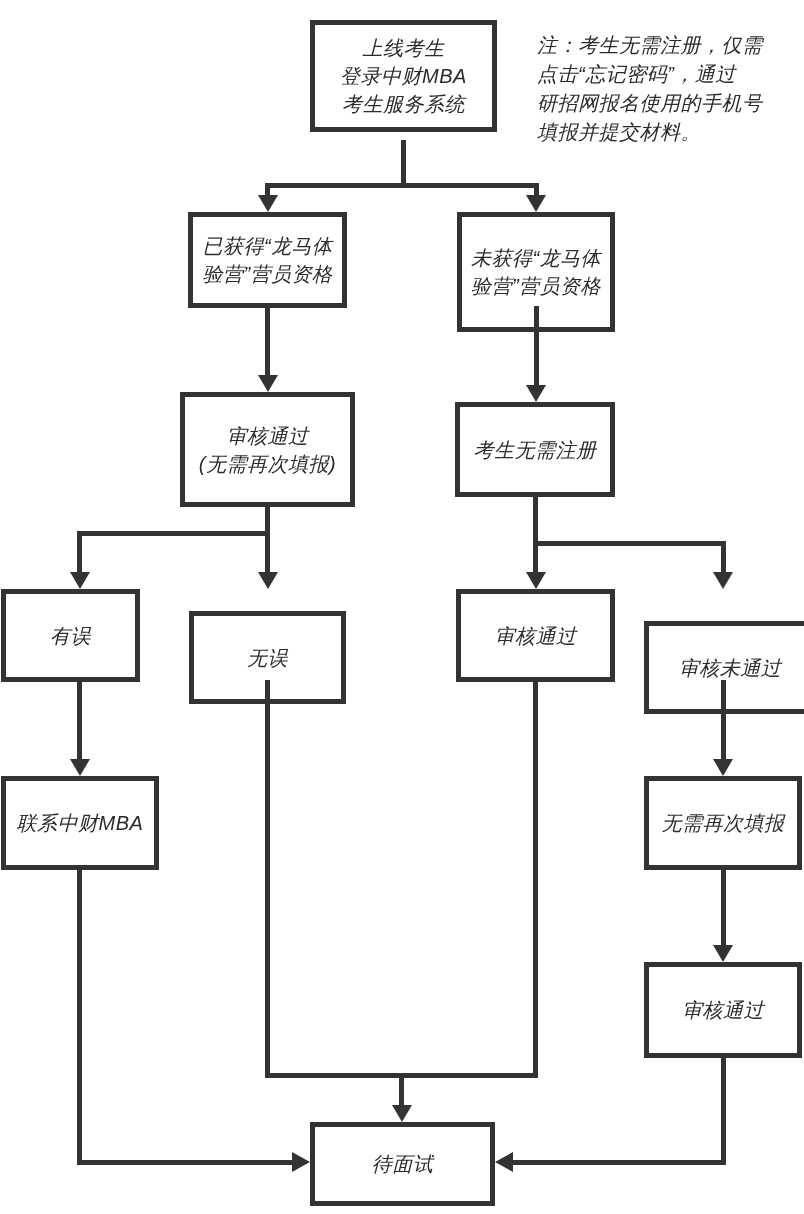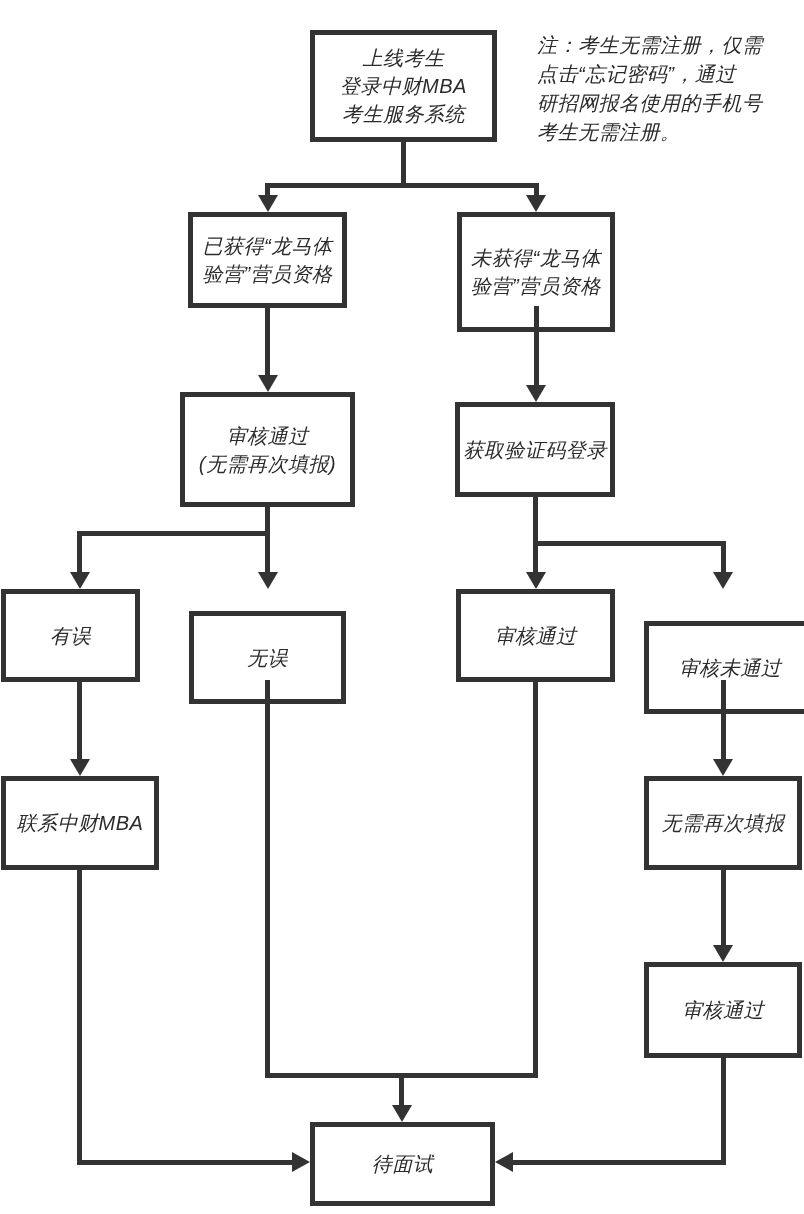--- a/index.html
+++ b/index.html
@@ -30,24 +30,24 @@
 </style>
 </head>
 <body>
 
 <div id="canvas">
 
   <div class="note">
     <div class="nl">注：考生无需注册，仅需</div>
     <div class="nl">点击“忘记密码”，通过</div>
     <div class="nl">研招网报名使用的手机号</div>
-    <div class="nl">考生无需注册。</div>
+    <div class="nl">填报并提交材料。</div>
   </div>
 
-  <div class="node" style="left:310px;top:30px;width:187px;height:112px">
+  <div class="node" style="left:310px;top:20px;width:187px;height:112px">
     <div class="nl">上线考生</div>
     <div class="nl">登录中财MBA</div>
     <div class="nl">考生服务系统</div>
   </div>
 
   <div class="node" style="left:188px;top:212px;width:159px;height:96px">
     <div class="nl">已获得“龙马体</div>
     <div class="nl">验营”营员资格</div>
   </div>
 
@@ -55,21 +55,21 @@
     <div class="nl">未获得“龙马体</div>
     <div class="nl">验营”营员资格</div>
   </div>
 
   <div class="node" style="left:180px;top:392px;width:175px;height:115px">
     <div class="nl">审核通过</div>
     <div class="nl">(无需再次填报)</div>
   </div>
 
   <div class="node" style="left:455px;top:402px;width:160px;height:95px">
-    <div class="nl">获取验证码登录</div>
+    <div class="nl">考生无需注册</div>
   </div>
 
   <div class="node" style="left:1px;top:589px;width:139px;height:93px">
     <div class="nl">有误</div>
   </div>
 
   <div class="node" style="left:189px;top:611px;width:157px;height:93px">
     <div class="nl">无误</div>
   </div>
 

